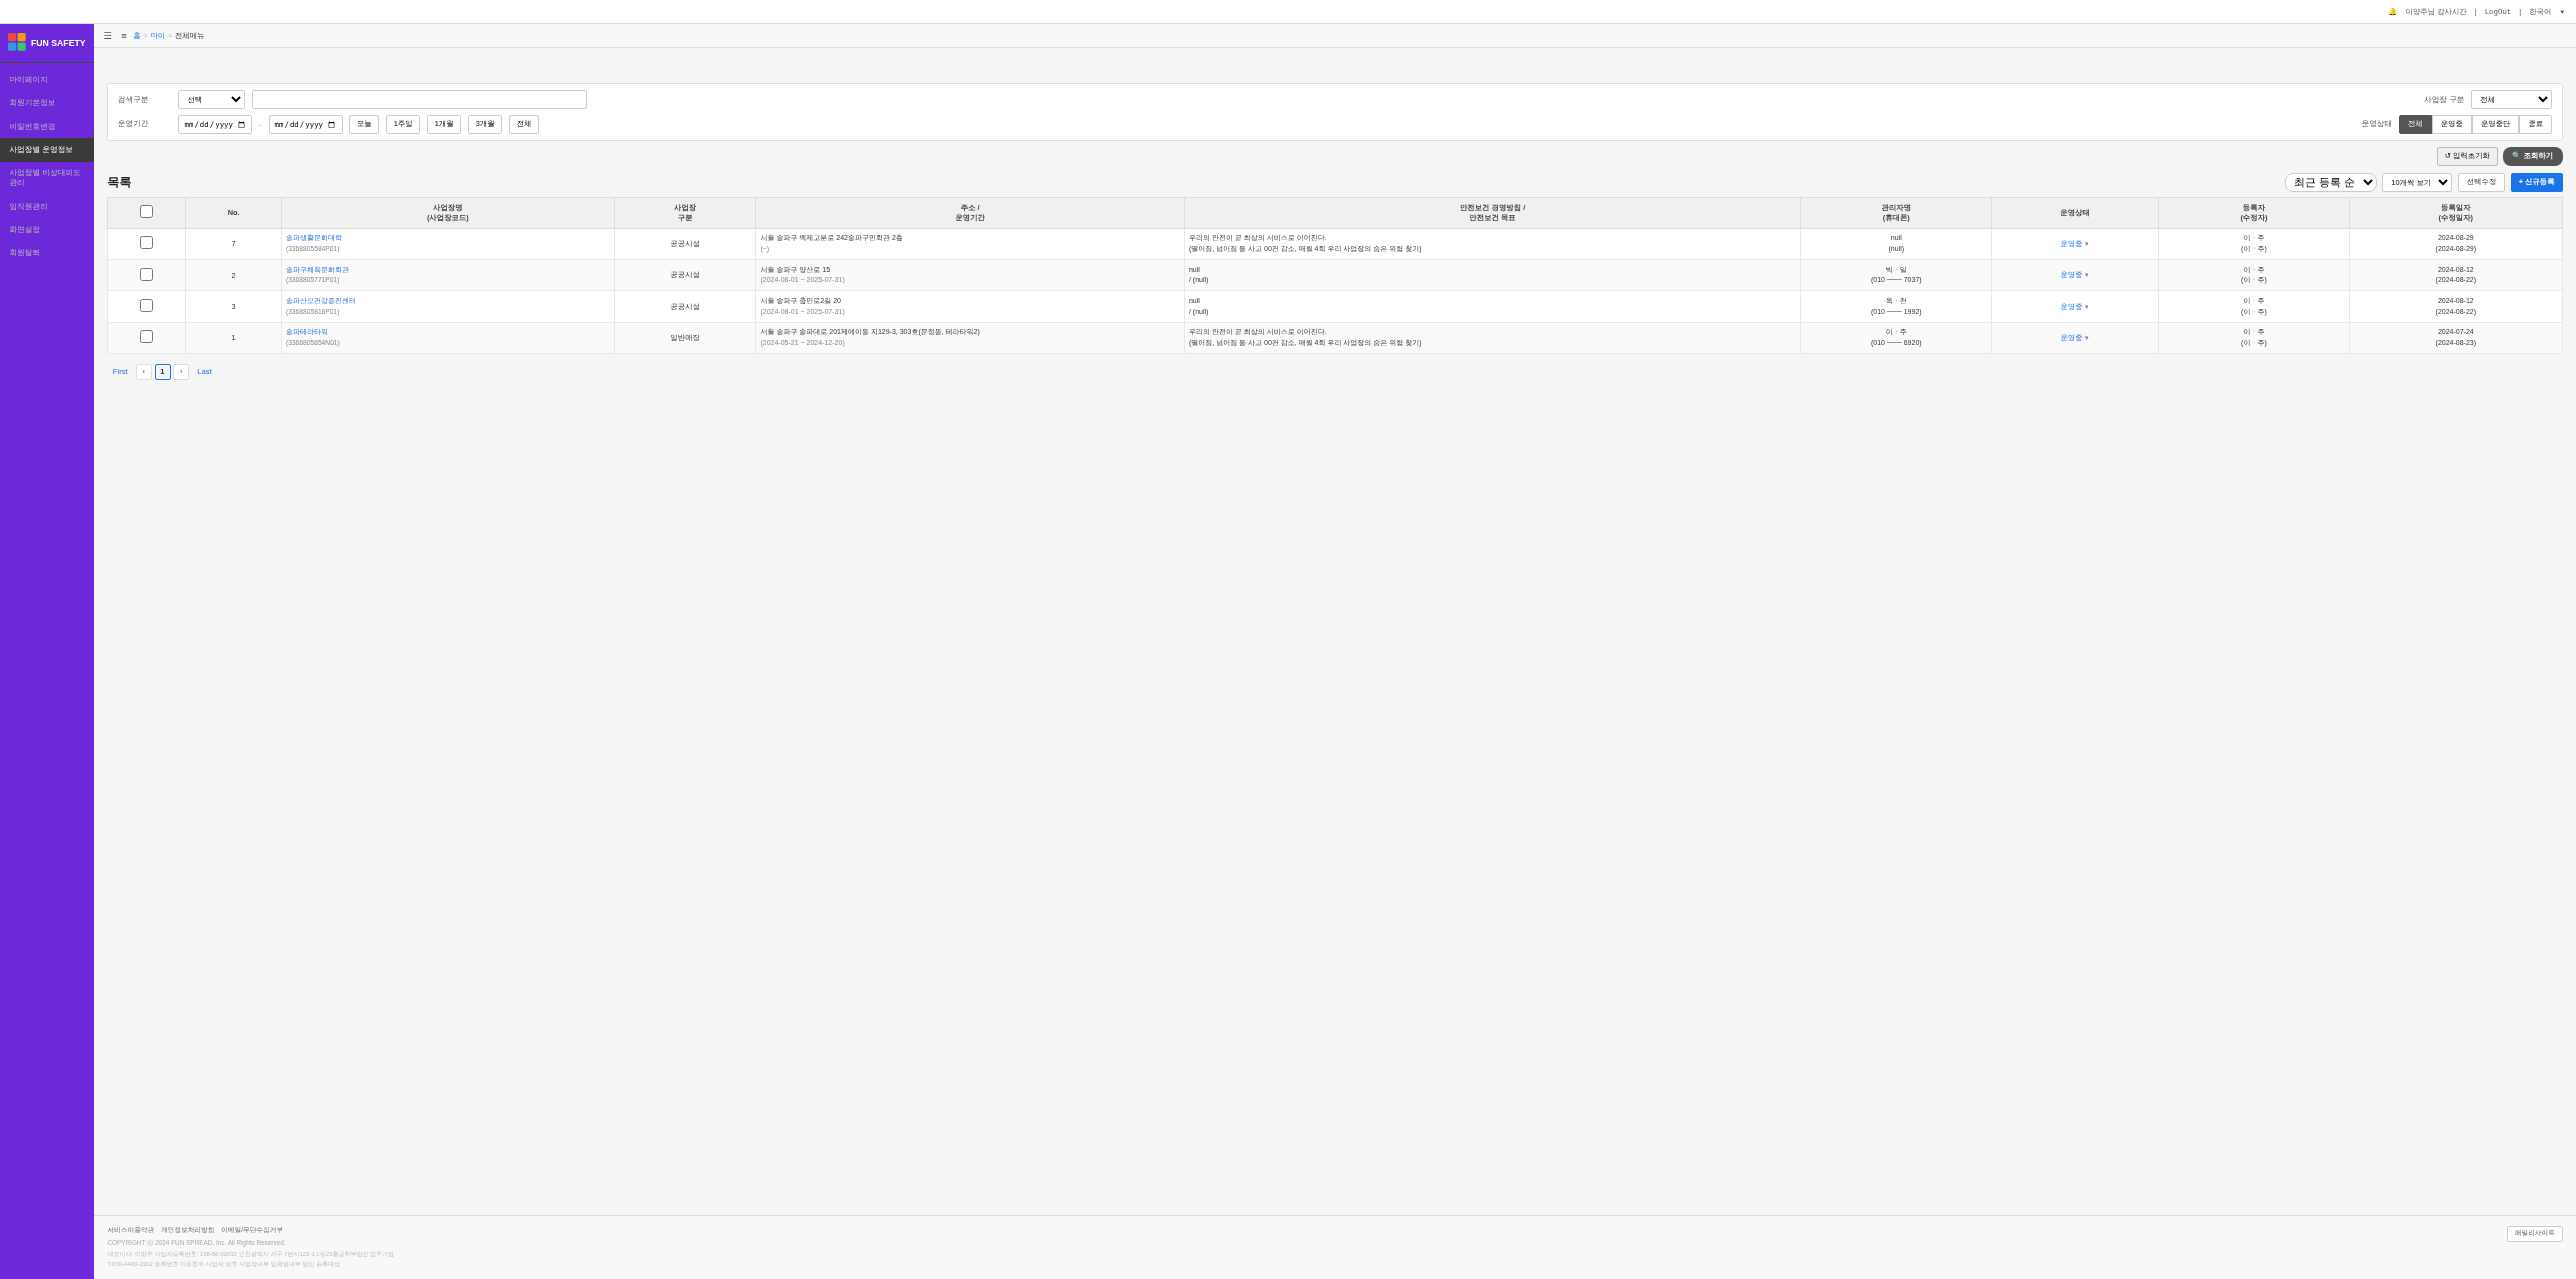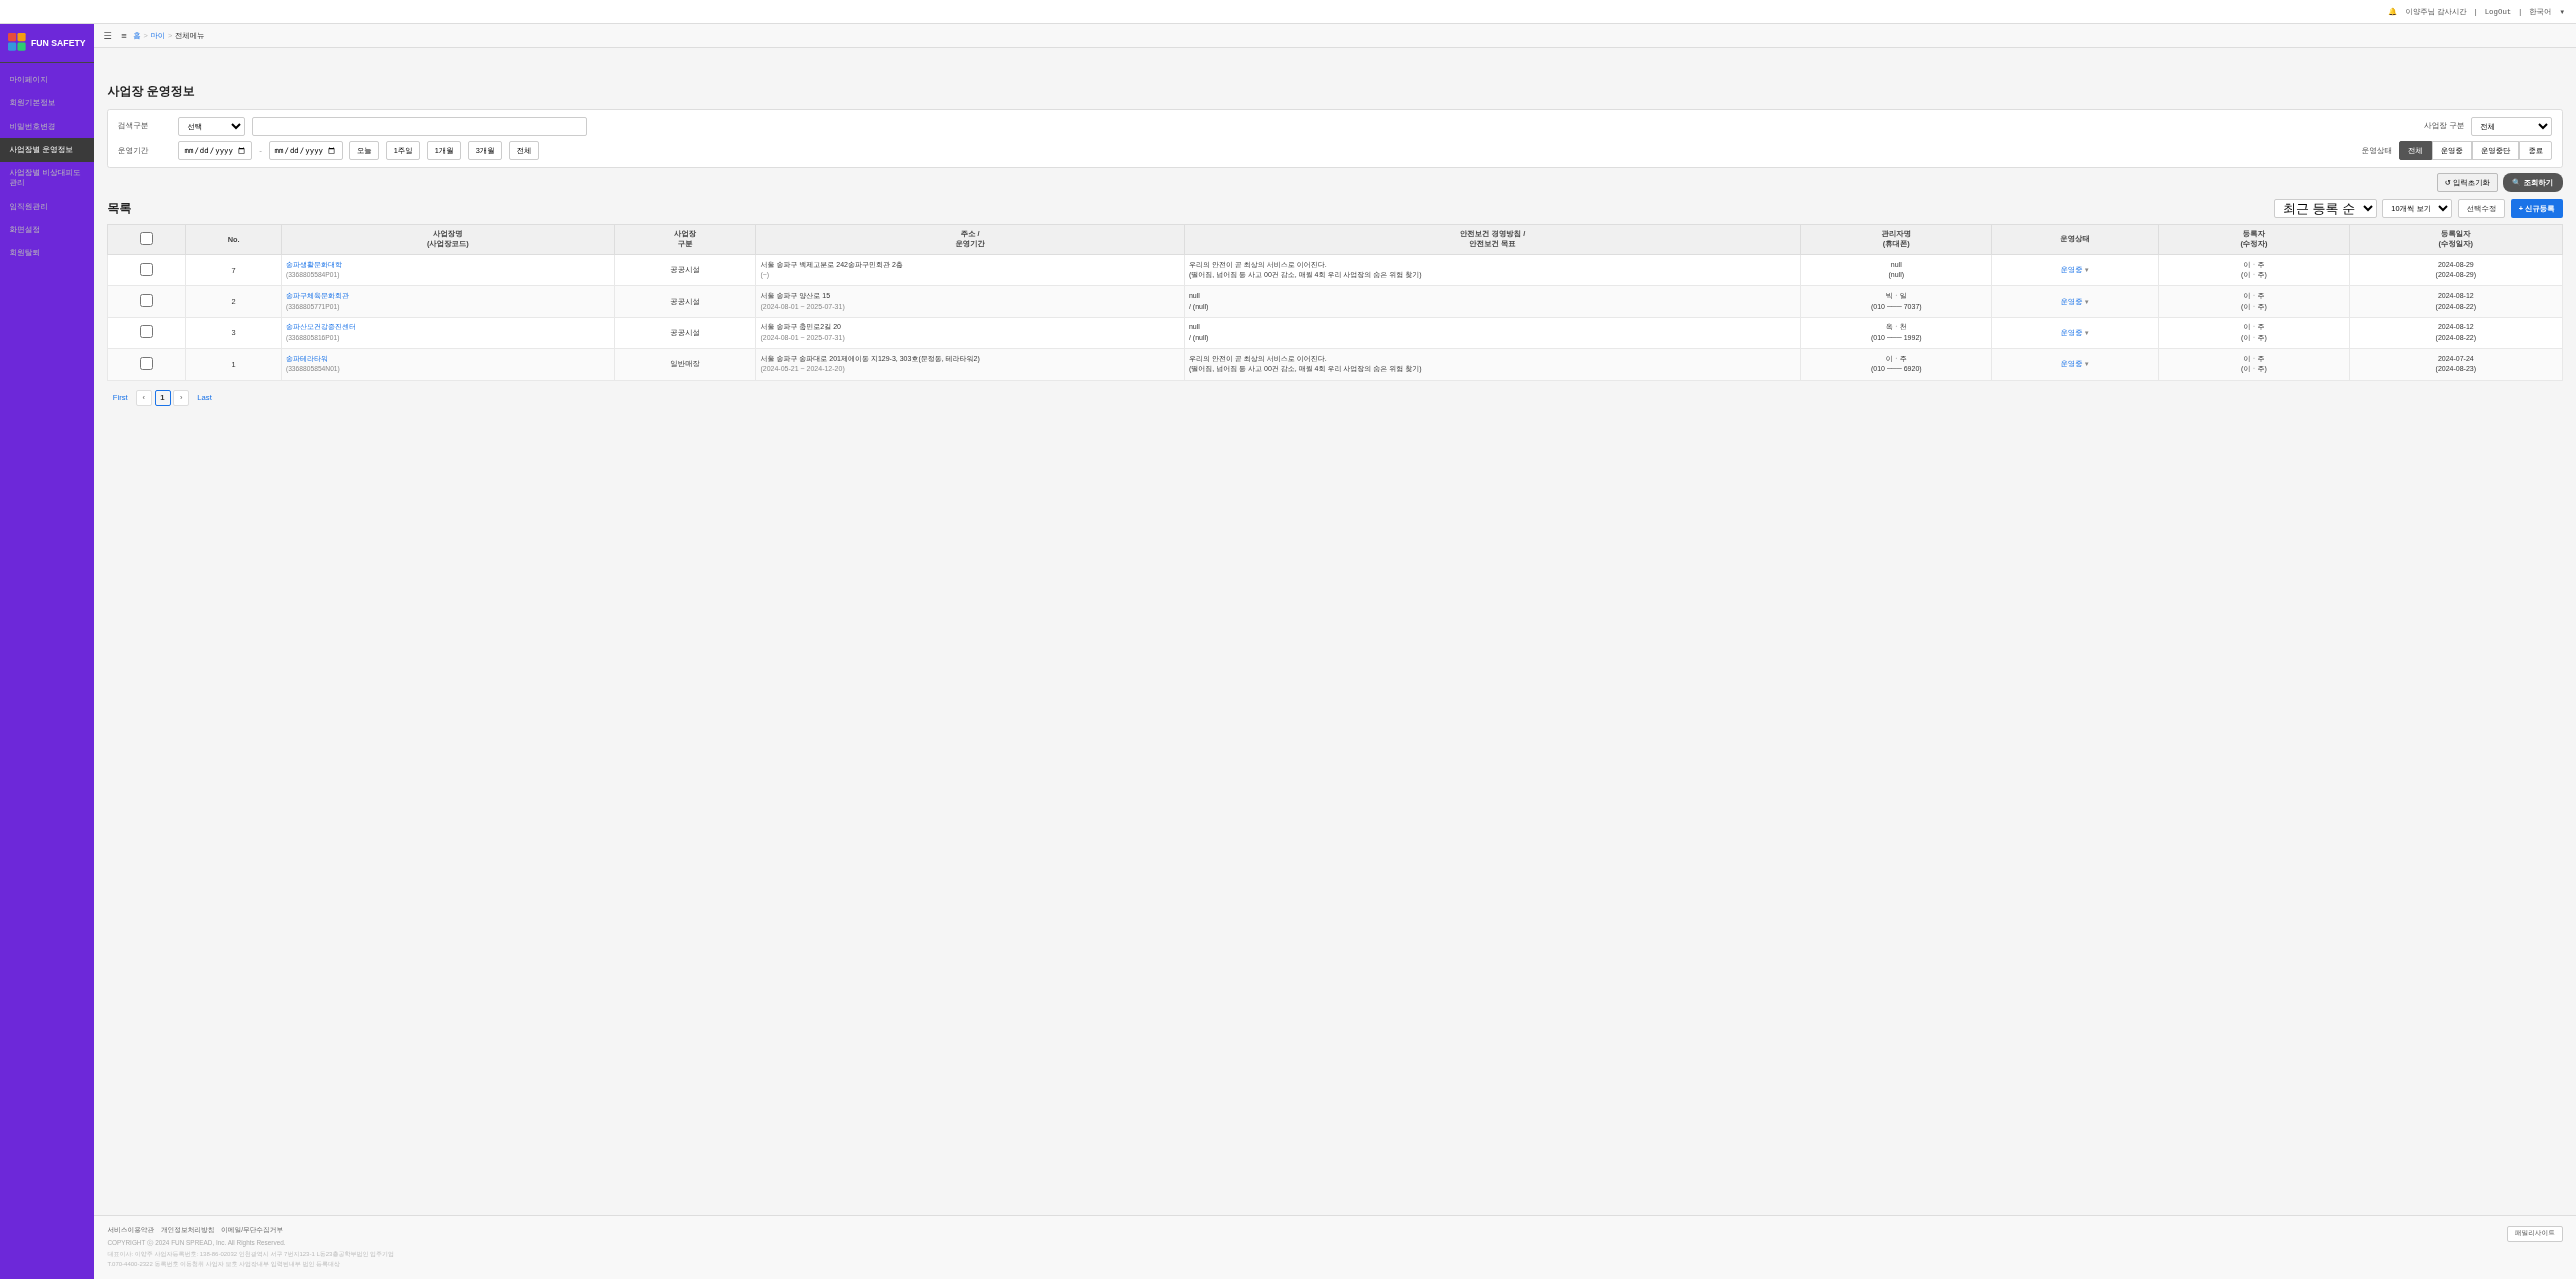--- a/index.html
+++ b/index.html
@@ -45,21 +45,21 @@
     .status-group { display: flex; gap: 0; }
     .status-btn { height: 19px; padding: 0 8px; border: 0.7px solid #ccc; border-radius: 0; font-size: 7.4px; background: #fff; cursor: pointer; }
     .status-btn:first-child { border-radius: 2px 0 0 2px; }
     .status-btn:last-child { border-radius: 0 2px 2px 0; }
     .status-btn.active { background: #555; color: #fff; border-color: #555; }
 
     
     .table-header { display: flex; align-items: center; justify-content: space-between; margin-bottom: 5.4px; }
     .section-title { font-size: 12px; font-weight: bold; color: #222; }
     .table-controls { display: flex; align-items: center; gap: 5.4px; }
-    .sort-select { height: 19px; border: 0.7px solid #ccc; border-radius: 2px; font-size: 13px; padding: 0 4px; background: #fff; }
+    .sort-select { height: 19px; border: 0.7px solid #ccc; border-radius: 8px; font-size: 11px; padding: 0 4px; background: #fff; }
     .per-page-select { height: 19px; border: 0.7px solid #ccc; border-radius: 2px; font-size: 7.4px; padding: 0 4px; background: #fff; }
     .btn-edit { height: 19px; padding: 0 8px; border: 0.7px solid #ccc; border-radius: 2px; font-size: 7.4px; background: #fff; cursor: pointer; color: #333; }
     .btn-new { height: 19px; padding: 0 8px; border: none; border-radius: 2px; font-size: 7.4px; background: #1a73e8; color: #fff; cursor: pointer; font-weight: bold; }
 
     
     .data-table { width: 100%; border-collapse: collapse; background: #fff; border: 0.7px solid #ddd; font-size: 7.4px; }
     .data-table th { background: #f0f0f0; border: 0.7px solid #ddd; padding: 4.7px 4px; text-align: center; color: #444; font-weight: bold; white-space: nowrap; }
     .data-table td { border: 0.7px solid #e8e8e8; padding: 4.7px 4px; text-align: center; vertical-align: middle; color: #333; }
     .checkbox-col { width: 20px; }
     .no-col { width: 27px; }
@@ -134,21 +134,20 @@
       <div class="breadcrumb">
         <span style="cursor:pointer; color:#1a73e8;">홈</span>
         <span class="breadcrumb-sep">&gt;</span>
         <span style="cursor:pointer; color:#1a73e8;">마이</span>
         <span class="breadcrumb-sep">&gt;</span>
         <span class="breadcrumb-current">전체메뉴</span>
       </div>
     </div>
 
     <div class="page-content" style="padding: 10.7px 13.4px; flex:1;">
-      <h1 class="page-title">사업장 운영정보</h1>
 
       <div class="search-form">
 
         <div class="form-row">
           <span class="form-label">검색구분</span>
           <select class="form-select">
             <option>선택</option>
             <option>사업장명</option>
             <option>사업장코드</option>
             <option>주소</option>

